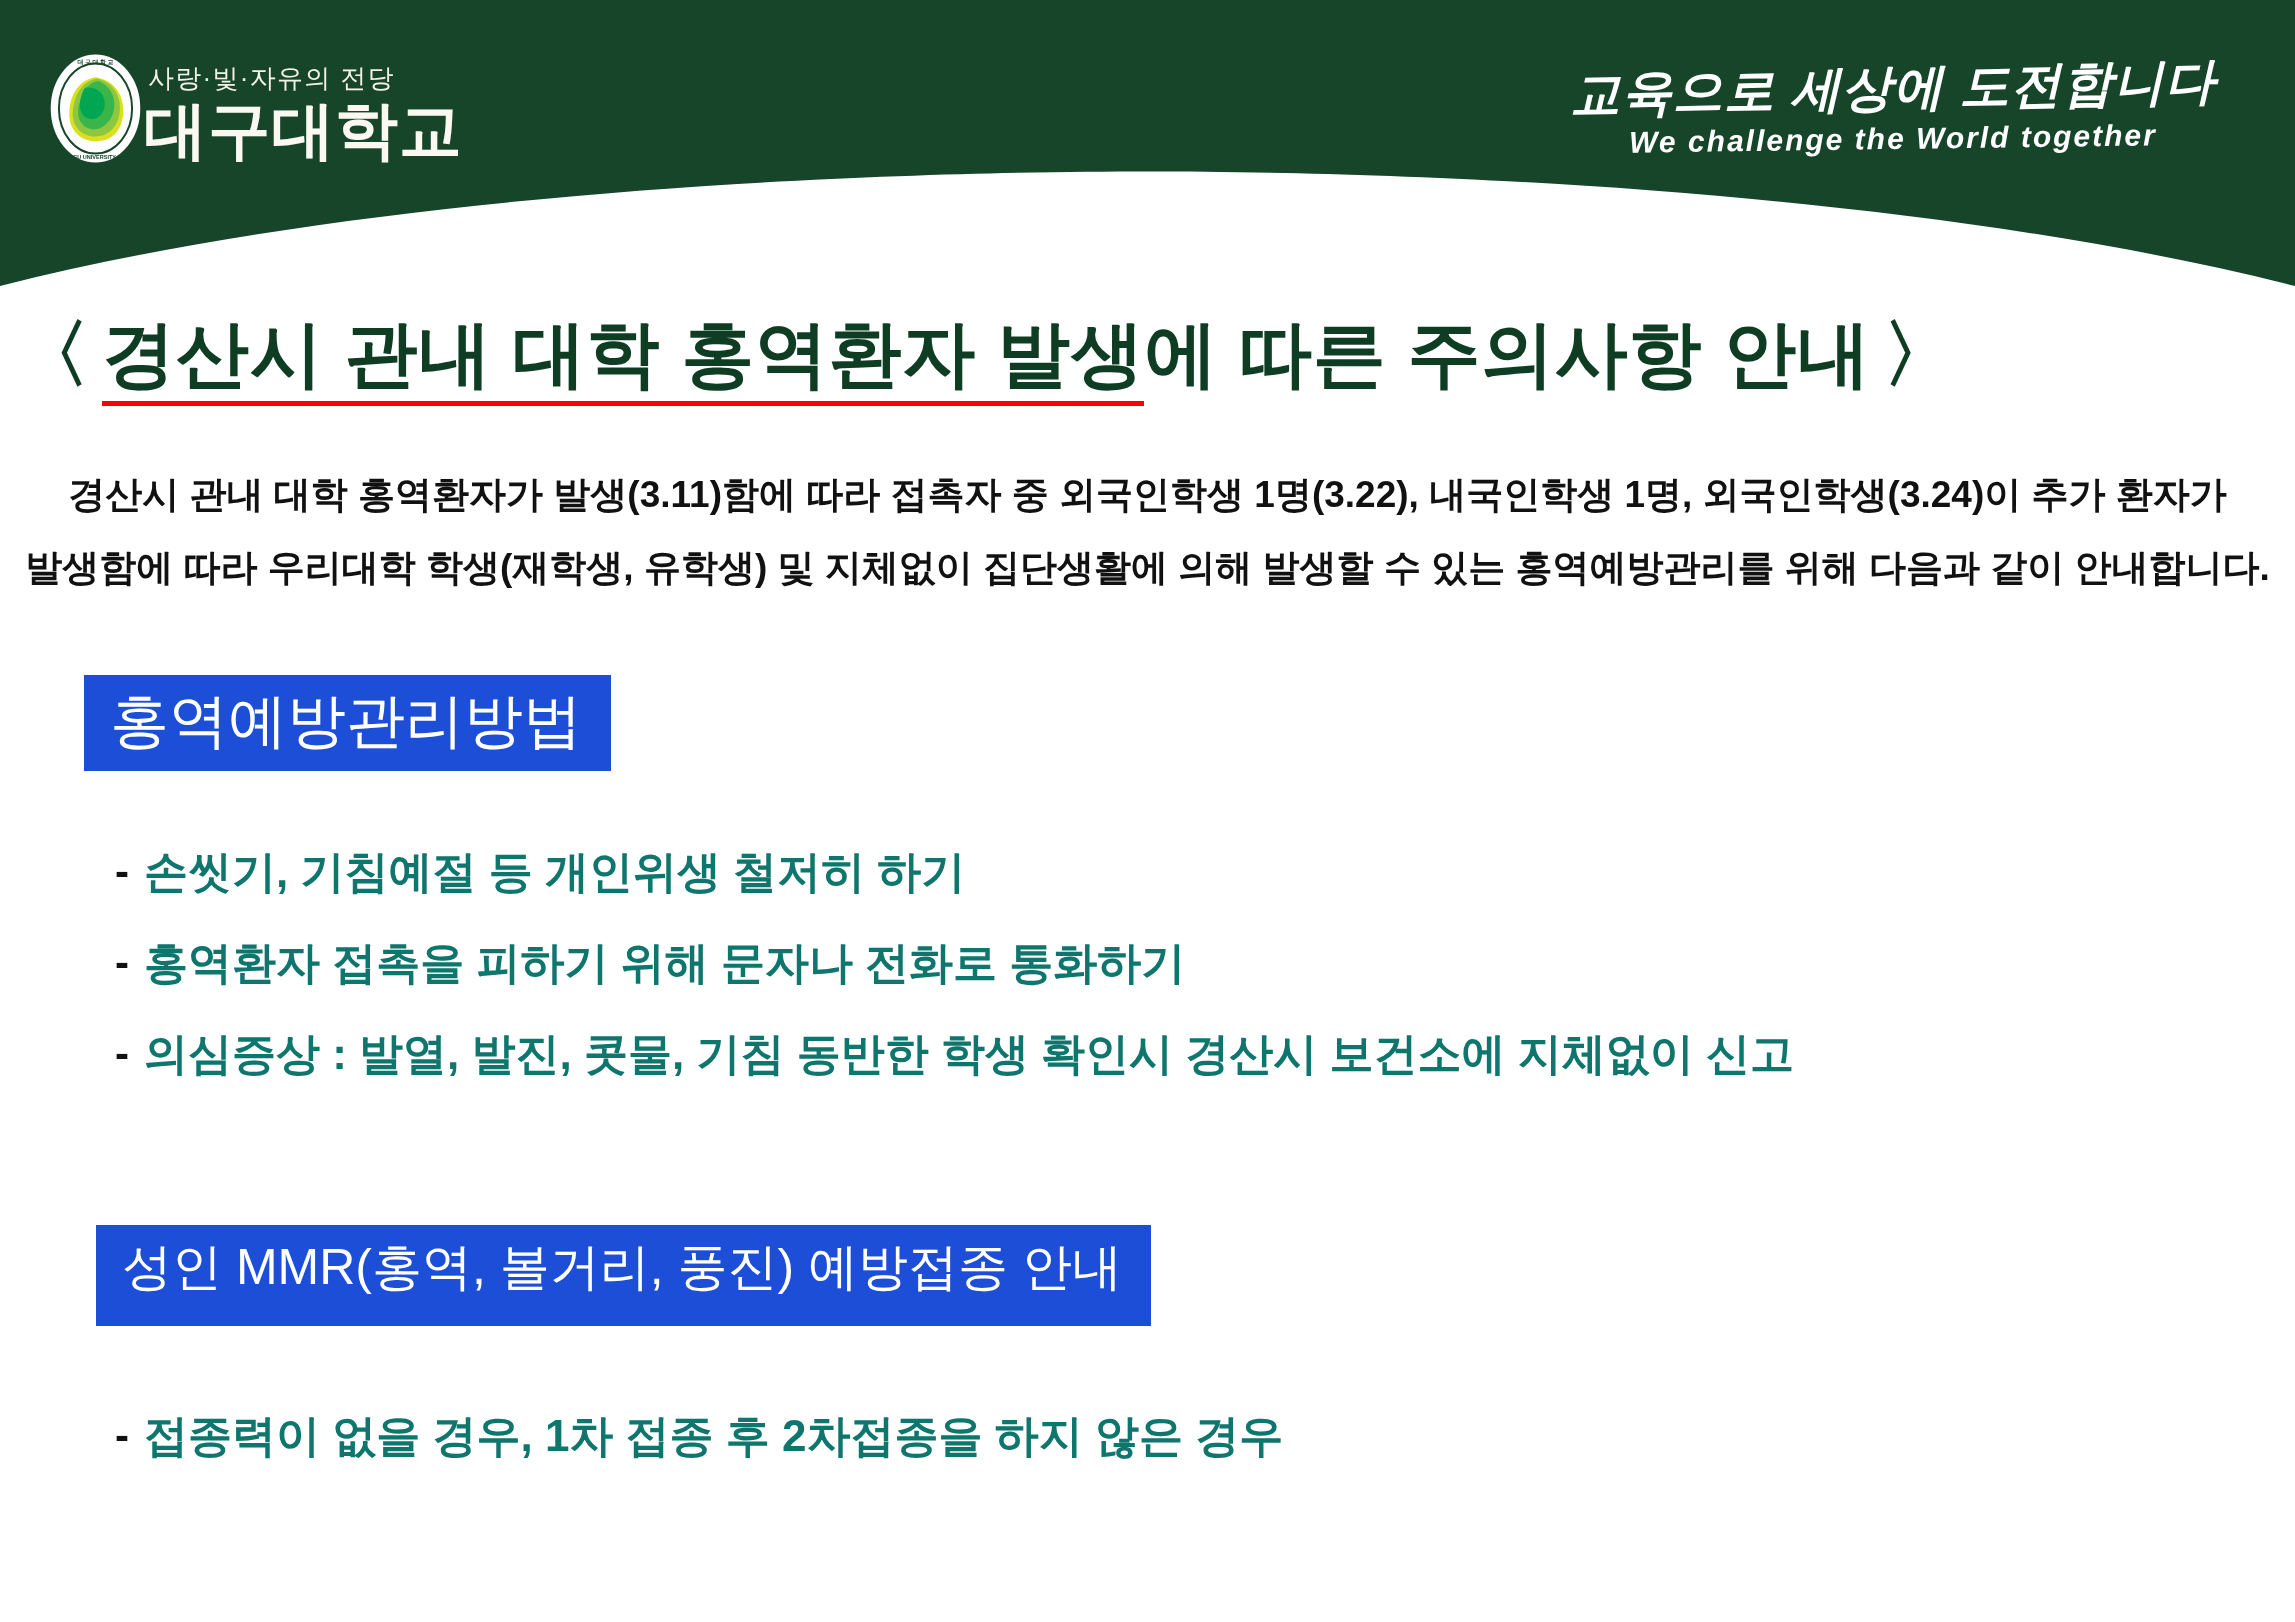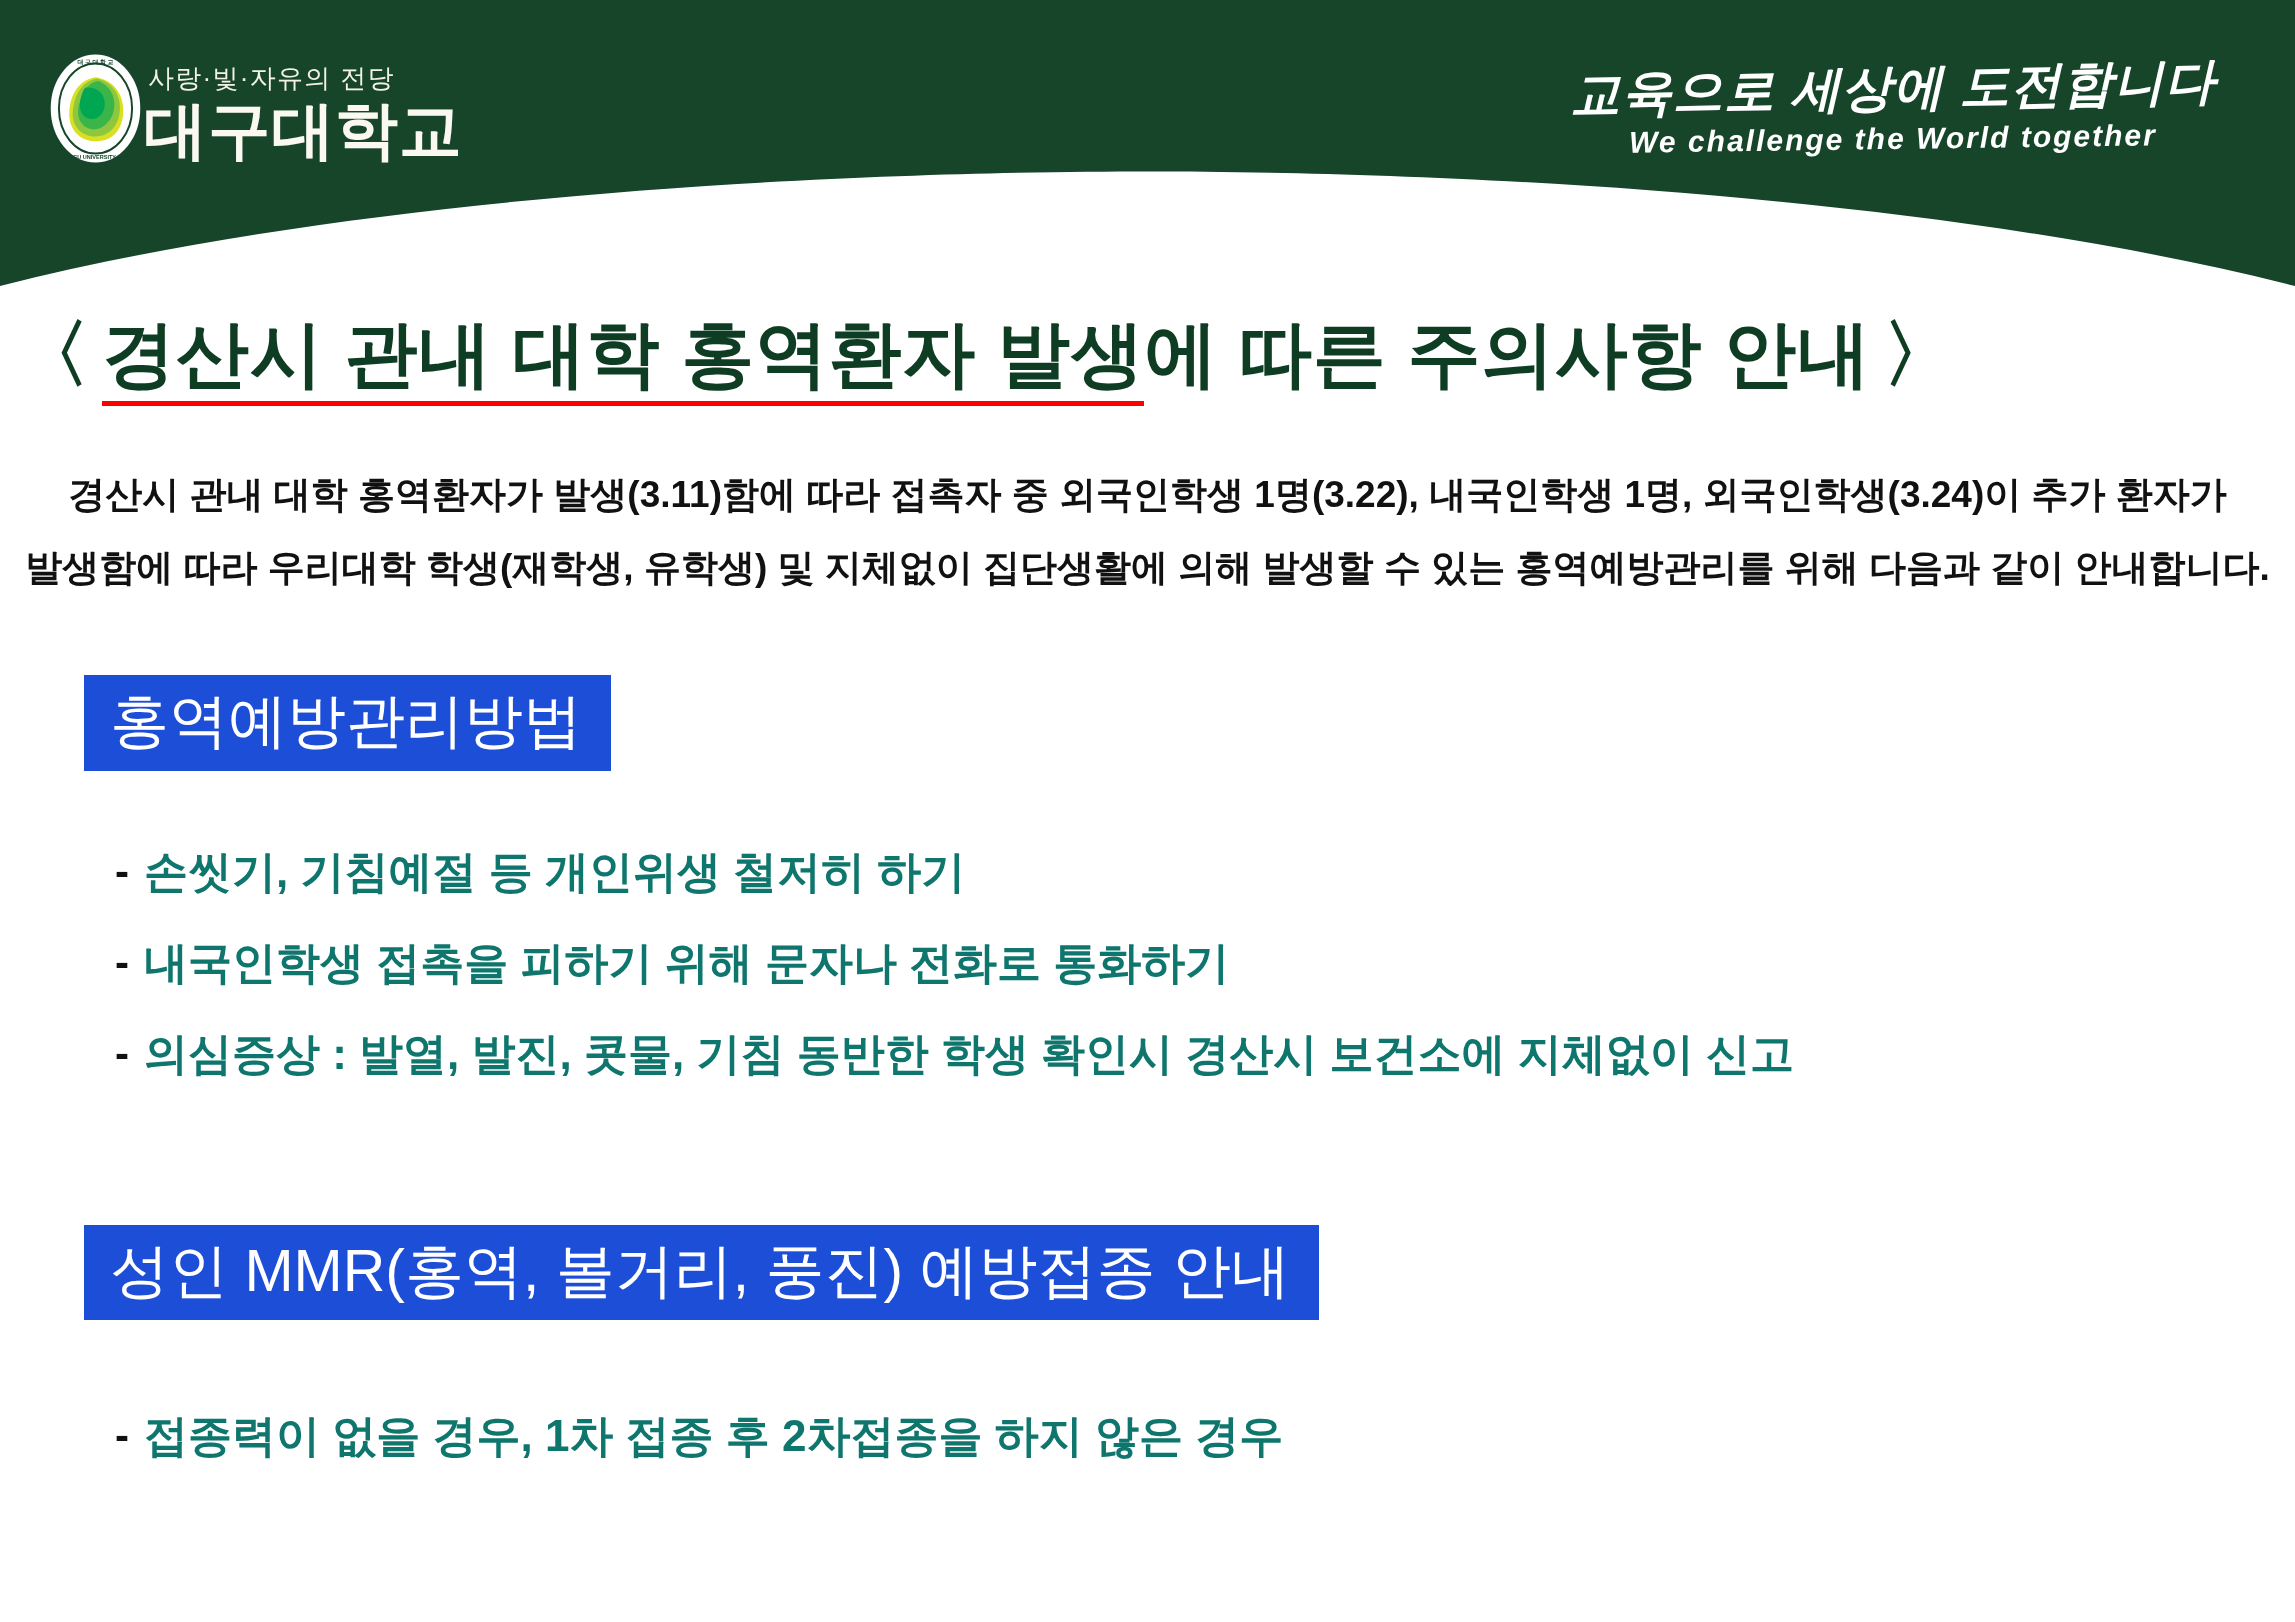--- a/index.html
+++ b/index.html
@@ -160,24 +160,24 @@
     white-space: nowrap;
   }
   .badge-1 {
     left: 84px;
     top: 675px;
     padding: 17px 29px 19.6px 26px;
     font-size: 59px;
     line-height: 1;
   }
   .badge-2 {
-    left: 84px;
+    left: 96px;
     top: 1225px;
-    padding: 17px 29px 19px 26px;
-    font-size: 59px;
+    padding: 17px 29px 34px 26px;
+    font-size: 50px;
     line-height: 1;
   }
 
   
   .bullets {
     position: absolute;
     left: 115px;
   }
   .bullets-1 { top: 842px; }
   .bullets-2 { top: 1406px; }
@@ -259,21 +259,21 @@
 
   <div class="section-badge badge-1">홍역예방관리방법</div>
 
   <div class="bullets bullets-1">
     <div class="bullet-row">
       <span class="bullet-dash">-</span>
       <span class="bullet-text">손씻기, 기침예절 등 개인위생 철저히 하기</span>
     </div>
     <div class="bullet-row">
       <span class="bullet-dash">-</span>
-      <span class="bullet-text">내국인학생 접촉을 피하기 위해 문자나 전화로 통화하기</span>
+      <span class="bullet-text">홍역환자 접촉을 피하기 위해 문자나 전화로 통화하기</span>
     </div>
     <div class="bullet-row">
       <span class="bullet-dash">-</span>
       <span class="bullet-text">의심증상 : 발열, 발진, 콧물, 기침 동반한 학생 확인시 경산시 보건소에 지체없이 신고</span>
     </div>
   </div>
 
   <div class="section-badge badge-2">성인 MMR(홍역, 볼거리, 풍진) 예방접종 안내</div>
 
   <div class="bullets bullets-2">

